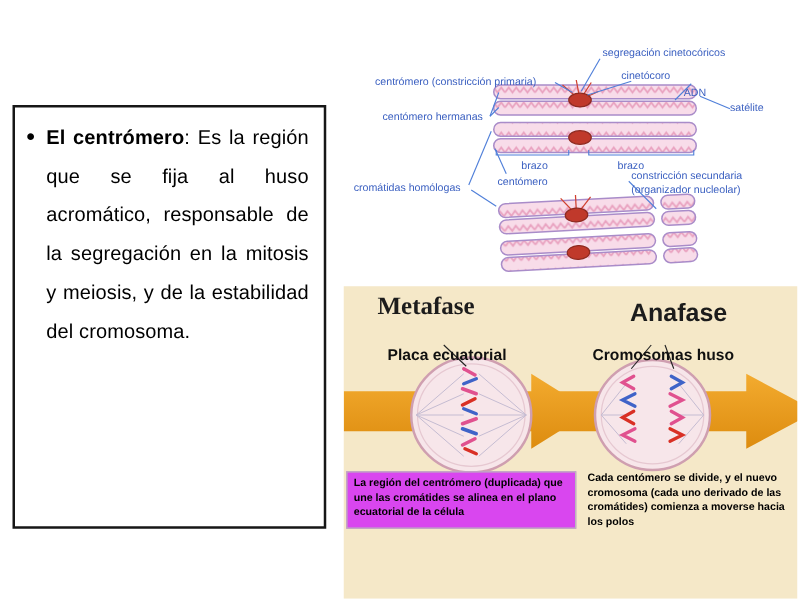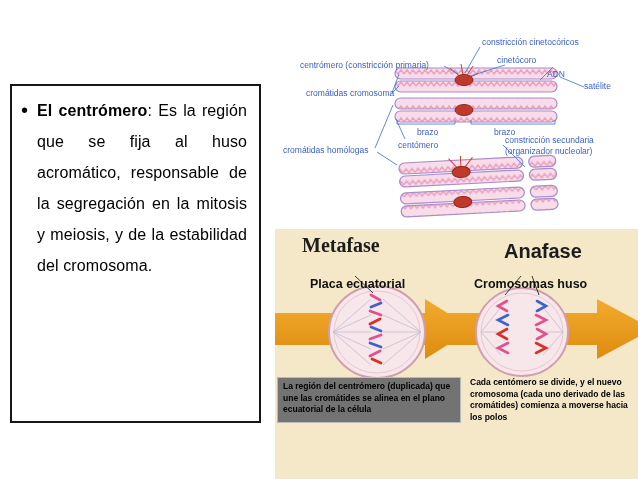--- a/index.html
+++ b/index.html
@@ -21,21 +21,21 @@
     position:absolute;font-size:8.5px;line-height:10.5px;color:#3a5fc0;white-space:nowrap;
   }
   .dlabel.wrap{white-space:normal;width:110px;}
   .diagram-svg{position:absolute;left:272px;top:30px;}
   
   .panel{position:absolute;left:275px;top:229px;width:363px;height:250px;background:#f5e8c8;}
   .panel-svg{position:absolute;left:0;top:0;}
   .phase-title{position:absolute;font-size:20px;font-weight:bold;color:#1c1c1c;}
   .sublabel{position:absolute;font-size:12.5px;font-weight:bold;color:#101010;margin-top:16px;}
   .caption{position:absolute;font-size:8.5px;font-weight:bold;line-height:11.5px;color:#000;}
-  .caption.boxed{background:#737373;border:1px solid #b9b9b9;padding:3px 5px;box-sizing:border-box;}
+  .caption.boxed{background:#d946ef;border:1px solid #b9b9b9;padding:3px 5px;box-sizing:border-box;}
 </style>
 </head>
 <body>
 
 <div class="defbox">
   <div class="defrow">
     <span class="bullet">•</span>
     <div class="deftext"><span class="term">El centrómero</span><span>: Es la región que se fija al huso acromático, responsable de la segregación en la mitosis y meiosis, y de la estabilidad del cromosoma.</span></div>
   </div>
 </div>
@@ -91,26 +91,26 @@
     <line x1="120" y1="63" x2="127" y2="56"></line>
     <polyline points="125,90 125,94 183,94 183,90" fill="none"></polyline>
     <polyline points="199,90 199,94 283,94 283,90" fill="none"></polyline>
     <line x1="133" y1="109" x2="124" y2="89"></line>
     <line x1="231" y1="115" x2="253" y2="137"></line>
     <line x1="103" y1="118" x2="121" y2="75"></line>
     <line x1="105" y1="122" x2="125" y2="135"></line>
   </g>
 </svg>
 
-<span class="dlabel" style="left:482px;top:37px;">constricción cinetocóricos</span>
+<span class="dlabel" style="left:482px;top:37px;">segregación cinetocóricos</span>
 <span class="dlabel" style="left:300px;top:60px;">centrómero (constricción primaria)</span>
 <span class="dlabel" style="left:497px;top:55px;">cinetócoro</span>
 <span class="dlabel" style="left:547px;top:69px;">ADN</span>
 <span class="dlabel" style="left:584px;top:81px;">satélite</span>
-<span class="dlabel" style="left:306px;top:88px;">cromátidas cromosoma</span>
+<span class="dlabel" style="left:306px;top:88px;">centómero hermanas</span>
 <span class="dlabel" style="left:417px;top:127px;">brazo</span>
 <span class="dlabel" style="left:494px;top:127px;">brazo</span>
 <span class="dlabel" style="left:398px;top:140px;">centómero</span>
 <span class="dlabel wrap" style="left:505px;top:135px;">constricción secundaria (organizador nucleolar)</span>
 <span class="dlabel" style="left:283px;top:145px;">cromátidas homólogas</span>
 
 <div class="panel">
   <svg class="panel-svg" width="363" height="250" viewBox="0 0 363 250">
     <defs>
       <linearGradient id="band" x1="0" y1="0" x2="0" y2="1">

